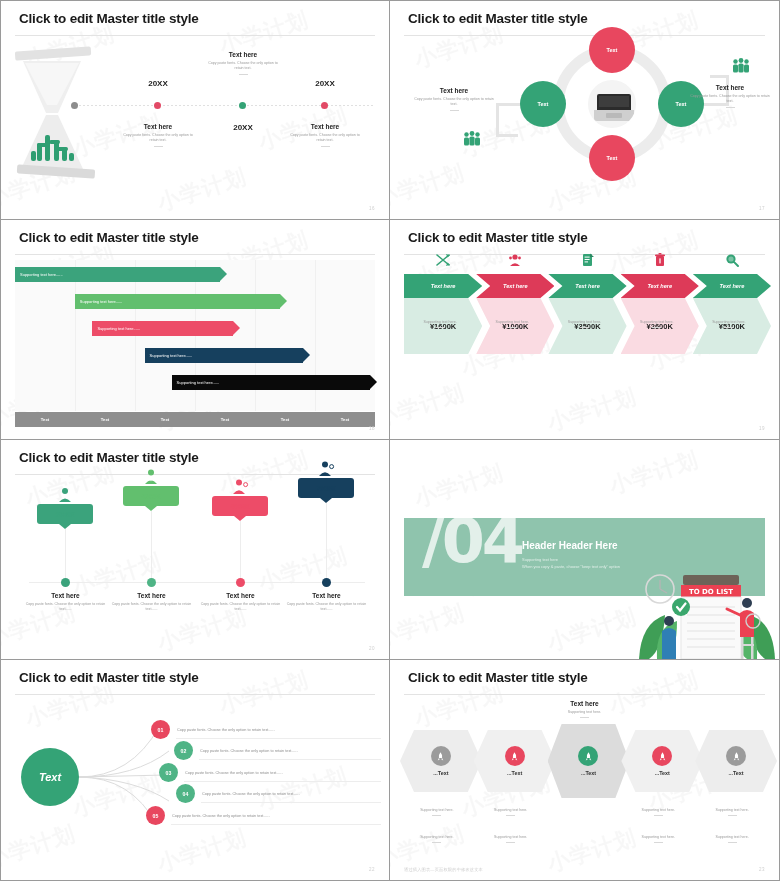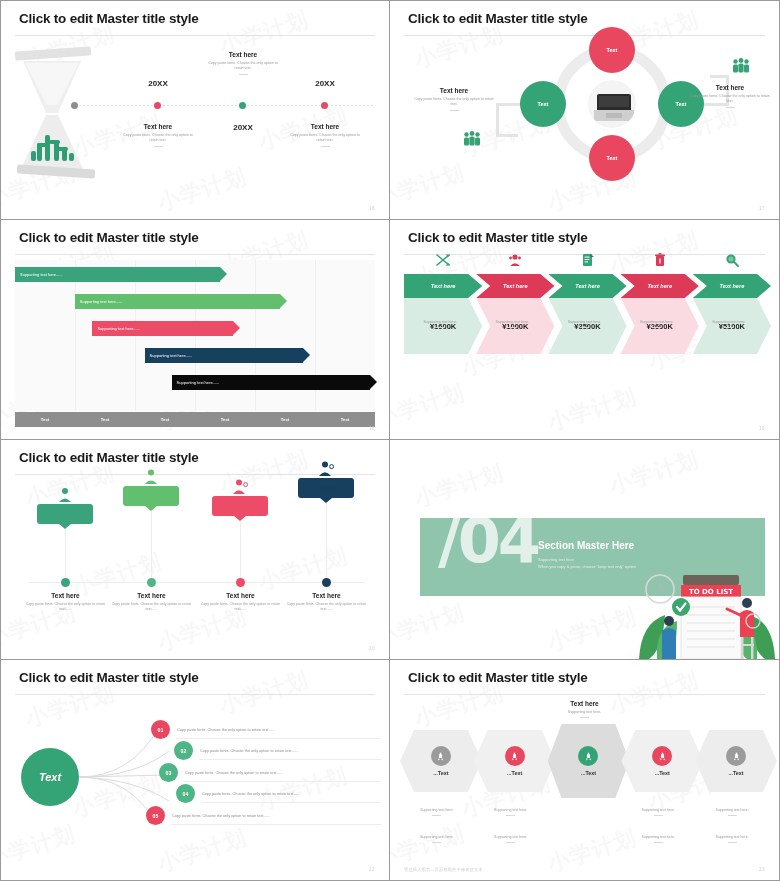--- a/index.html
+++ b/index.html
@@ -146,21 +146,21 @@
     width:56px; height:20px;
   }
   .s5-call::after{
     content:""; position:absolute; bottom:-5px; left:50%; transform:translateX(-50%);
     border-left:6px solid transparent; border-right:6px solid transparent;
     border-top:5px solid currentColor;
   }
   .s5-ico { position:absolute; width:18px; height:18px; }
 
   
-  .s6-band { position:absolute; left:30px; top:78px; right:14px; height:78px; background:#8fc4ad; overflow:hidden; }
+  .s6-band { position:absolute; left:14px; top:78px; right:14px; height:78px; background:#8fc4ad; overflow:hidden; }
   .s6-num {
     position:absolute; left:18px; top:-8px;
     font-size:62px; font-weight:700; color:rgba(255,255,255,.75);
     font-family:"DejaVu Sans", sans-serif; letter-spacing:-3px; line-height:1;
   }
   .s6-hd { position:absolute; left:118px; top:22px; color:#fff; font-size:10px; font-weight:700; }
   .s6-sub { position:absolute; left:118px; top:38px; color:rgba(255,255,255,.72); font-size:4px; line-height:1.8; }
   .s6-art { position:absolute; right:2px; bottom:0; width:140px; height:92px; }
 
   
@@ -582,21 +582,21 @@
       <span class="a">小学计划</span>
         <span class="b">小学计划</span>
         <span class="c">小学计划</span>
       <span class="d">小学计划</span>
         <span class="e">小学计划</span>
         <span class="f">小学计划</span>
     </div>
 
     <div class="s6-band">
       <div class="s6-num">/04</div>
-      <div class="s6-hd">Section Master Here</div>
+      <div class="s6-hd">Header Header Here</div>
       <div class="s6-sub">
         <div>Supporting text here</div>
         <div>When you copy &amp; paste, choose "keep text only" option</div>
       </div>
     </div>
 
     <svg class="s6-art" viewBox="0 0 140 92">
 
       <g fill="#3f9e56">
         <path d="M2 92 Q4 56 28 48 Q26 82 12 92 Z"></path>

